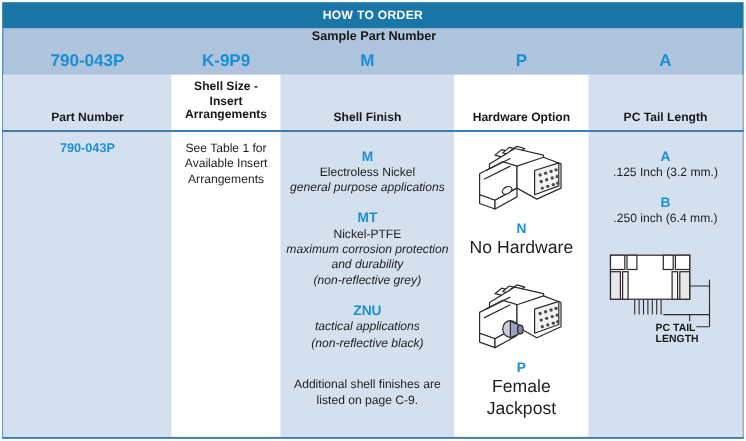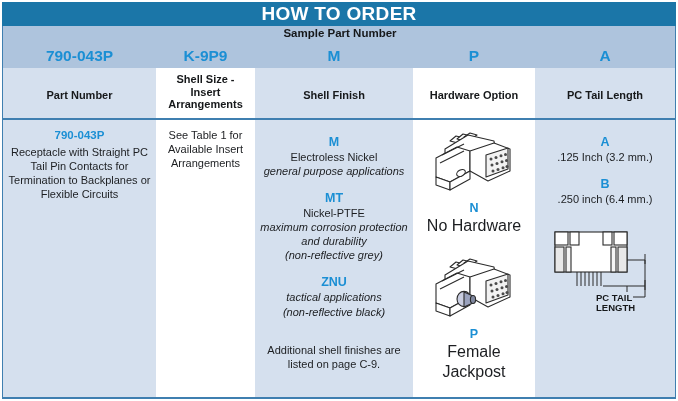--- a/index.html
+++ b/index.html
@@ -25,21 +25,21 @@
 
   
   .title-bar {
     position: absolute;
     left: 2px;
     top: 2px;
     width: 674px;
     height: 24px;
     background: #1b76a8;
     color: #ffffff;
-    font-size: 19px;
+    font-size: 11px;
     font-weight: bold;
     letter-spacing: 0.3px;
     display: flex;
     align-items: center;
     justify-content: center;
   }
 
   
   .sample-band {
     position: absolute;
@@ -94,21 +94,21 @@
   }
   .header-cell {
     display: flex;
     align-items: flex-end;
     justify-content: center;
     text-align: center;
     font-size: 11px;
     font-weight: bold;
     color: #16181a;
     line-height: 1.18;
-    padding-bottom: 16px;
+    padding-bottom: 4px;
     box-sizing: border-box;
   }
   .bg-blue { background: #d5e0ee; }
   .bg-white { background: #ffffff; }
 
   
   .body-row {
     position: absolute;
     left: 2px;
     top: 120px;
@@ -204,21 +204,20 @@
 Arrangements</div>
     <div class="header-cell c3 bg-blue">Shell Finish</div>
     <div class="header-cell c4 bg-white">Hardware Option</div>
     <div class="header-cell c5 bg-blue">PC Tail Length</div>
   </div>
 
   <div class="body-row">
 
     <div class="body-cell c1 bg-blue">
       <div class="code">790-043P</div>
-      <div class="part-desc">Receptacle with Straight PC Tail Pin Contacts for Termination to Backplanes or Flexible Circuits</div>
     </div>
 
     <div class="body-cell c2 bg-white">
       <div>See Table 1 for Available Insert Arrangements</div>
     </div>
 
     <div class="body-cell c3 bg-blue">
 
       <div class="sp-sm"></div>
       <div class="code-lg">M</div>

